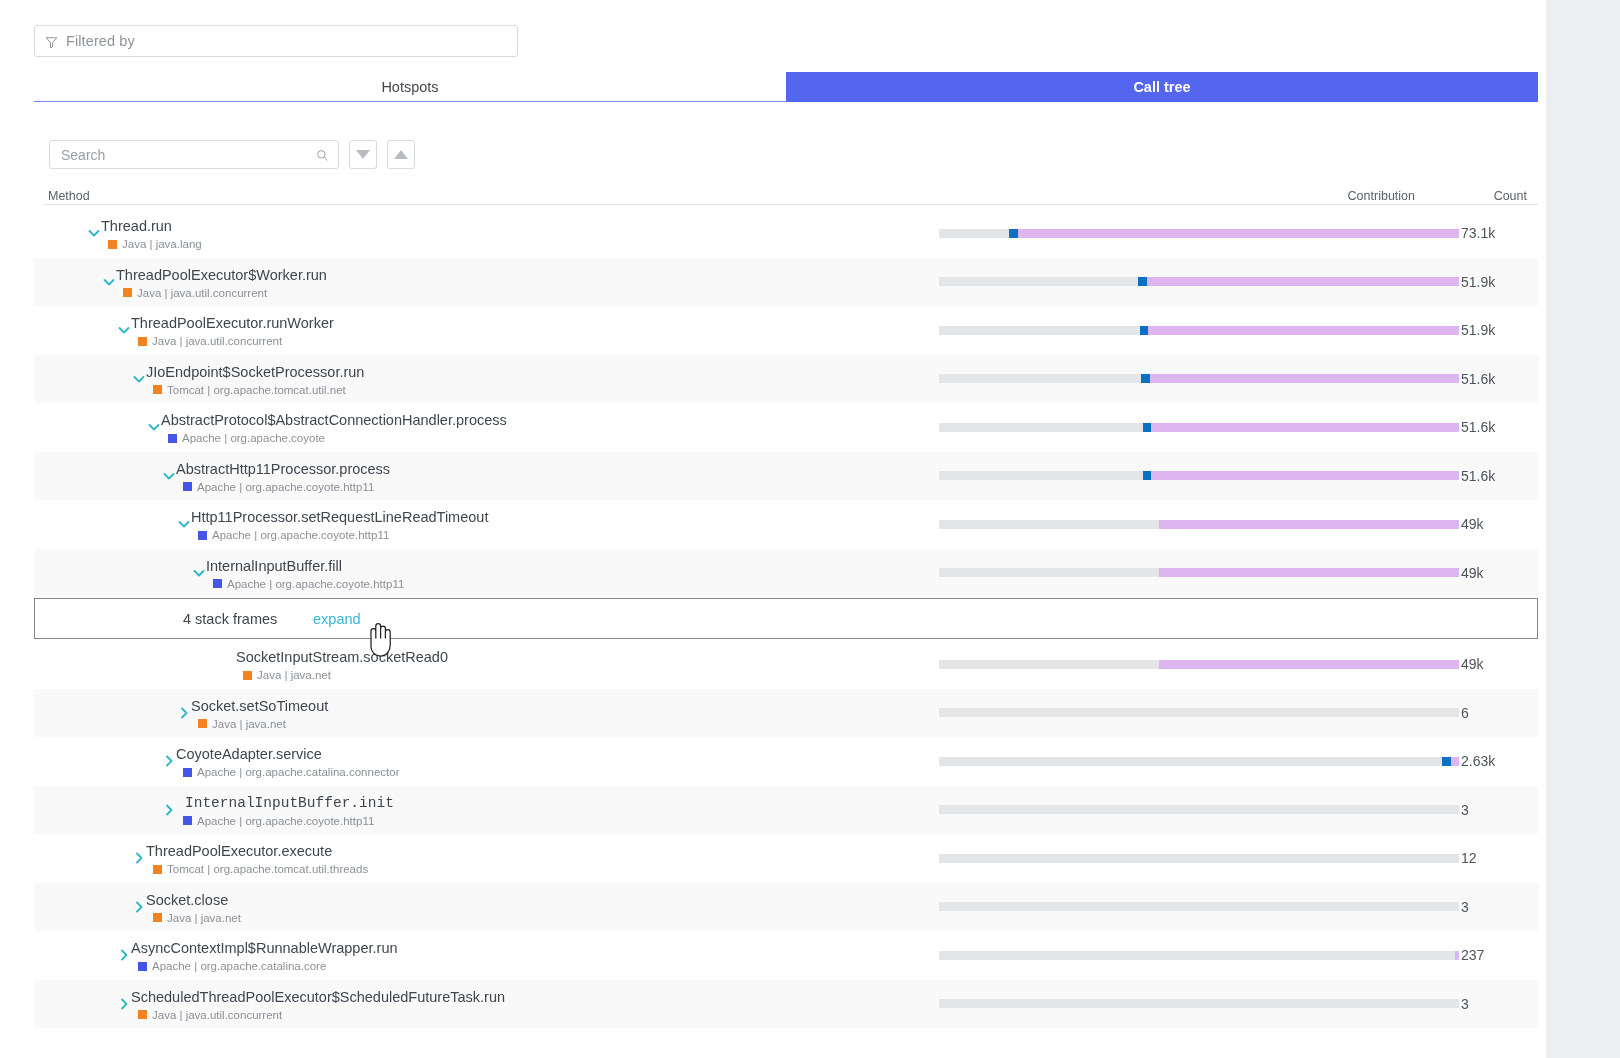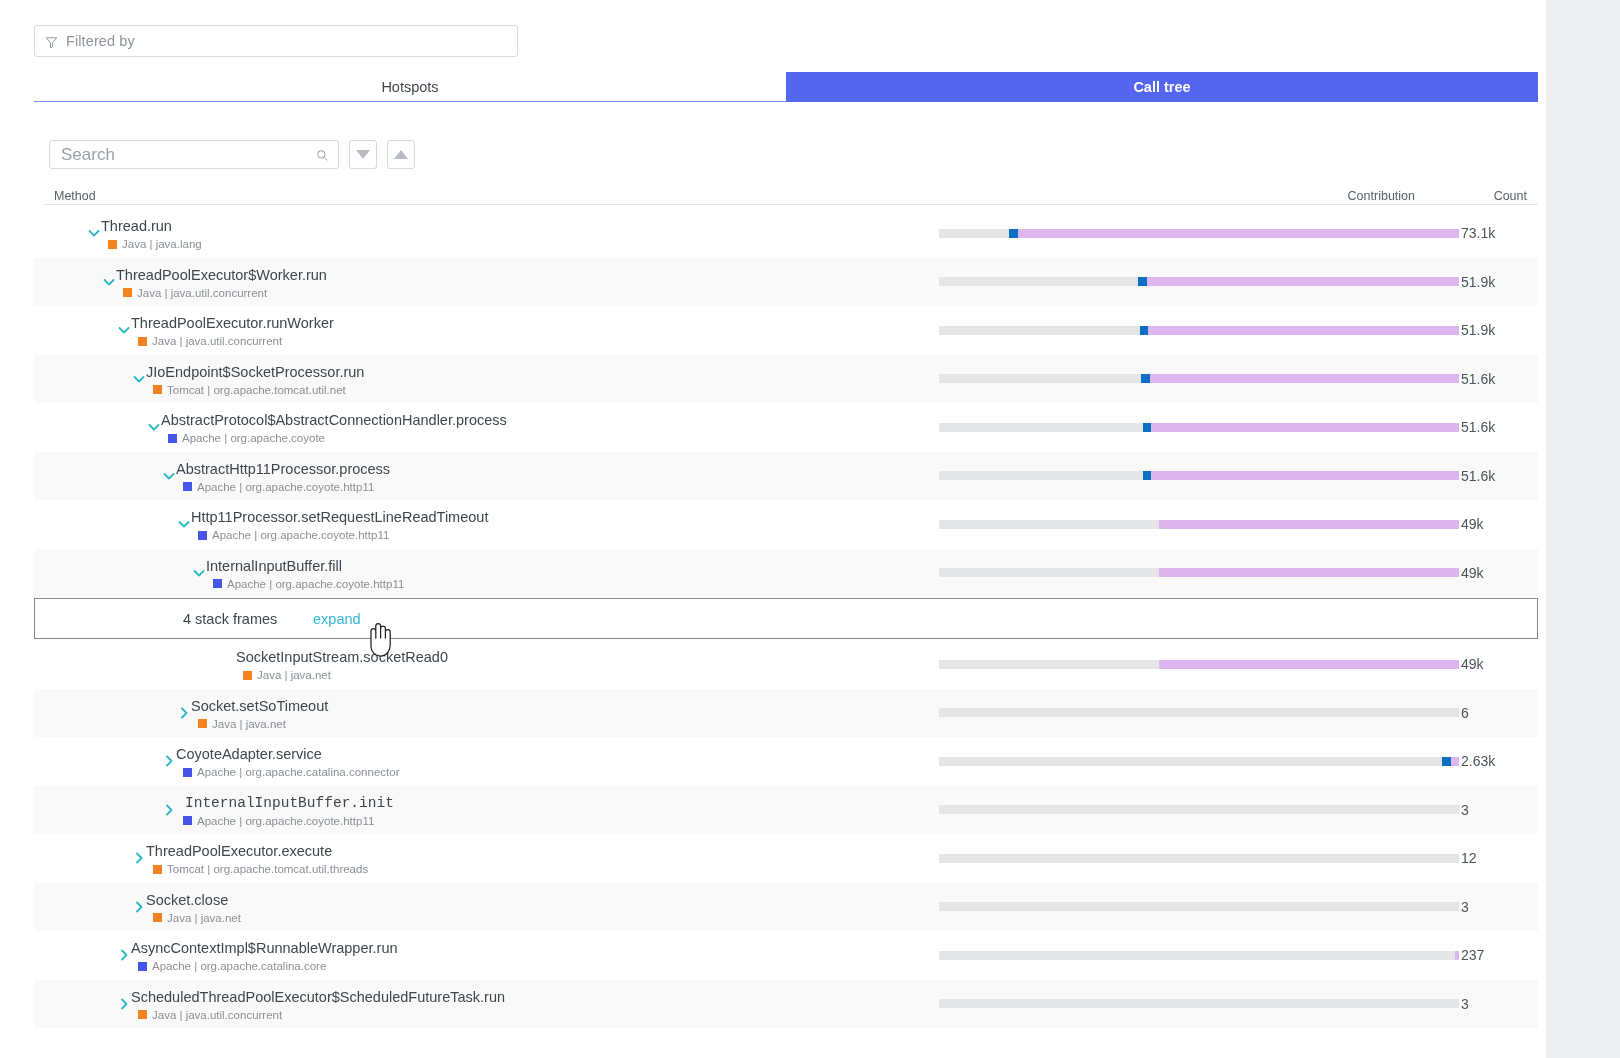--- a/index.html
+++ b/index.html
@@ -80,21 +80,21 @@
     width: 290px; height: 29px;
     border: 1px solid #d7dade;
     border-radius: 3px;
     background: #fff;
     display: flex; align-items: center;
     padding: 0 9px;
   }
   .search-box input {
     border: none; outline: none;
     flex: 1 1 auto;
-    font-size: 17px;
+    font-size: 14px;
     font-family: "Liberation Sans", sans-serif;
     color: #41474f;
     background: transparent;
   }
   .search-box input::placeholder { color: #9aa0a7; }
   .magnifier { width: 13px; height: 13px; flex: none; display:block; }
   .nav-btn {
     width: 28px; height: 29px;
     border: 1px solid #d7dade;
     border-radius: 3px;
@@ -113,21 +113,21 @@
     width: 1504px; height: 18px;
   }
   .col-headers .lbl {
     position: absolute;
     font-size: 12.5px;
     color: #5a6169;
     top: 0;
     background: #fff;
     padding: 0 3px;
   }
-  .hdr-method { left: 17px; }
+  .hdr-method { left: 11px; }
   .hdr-contrib { right: 120px; }
   .hdr-count { right: 8px; }
   .hdr-rule {
     position: absolute;
     left: 10px; right: 0; top: 15px;
     height: 1px; background: #e2e4e7;
   }
 
   
   .rows {

